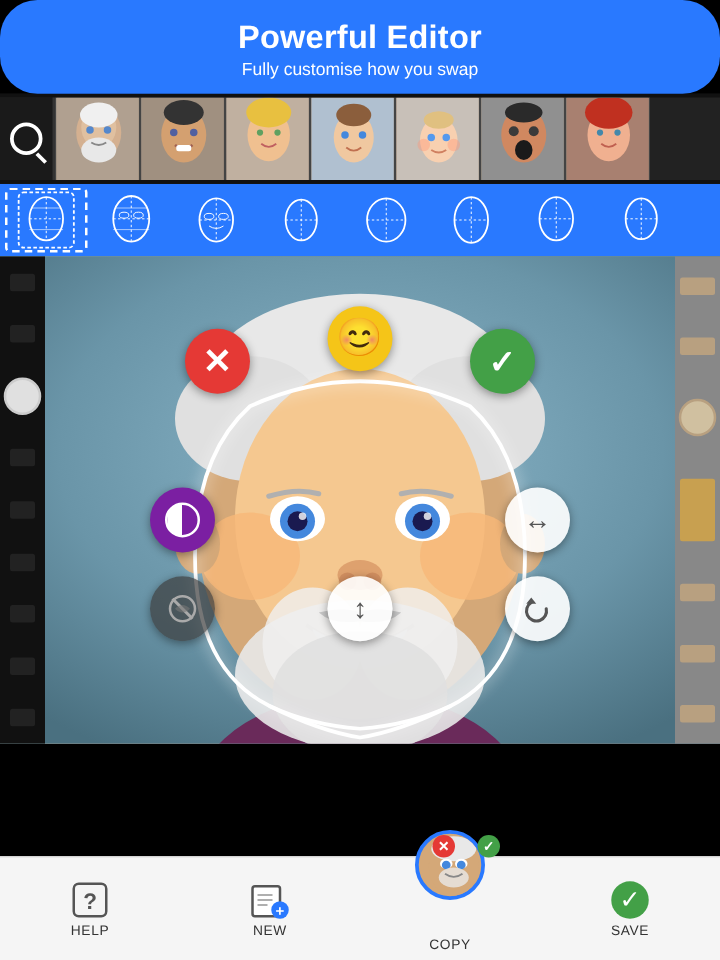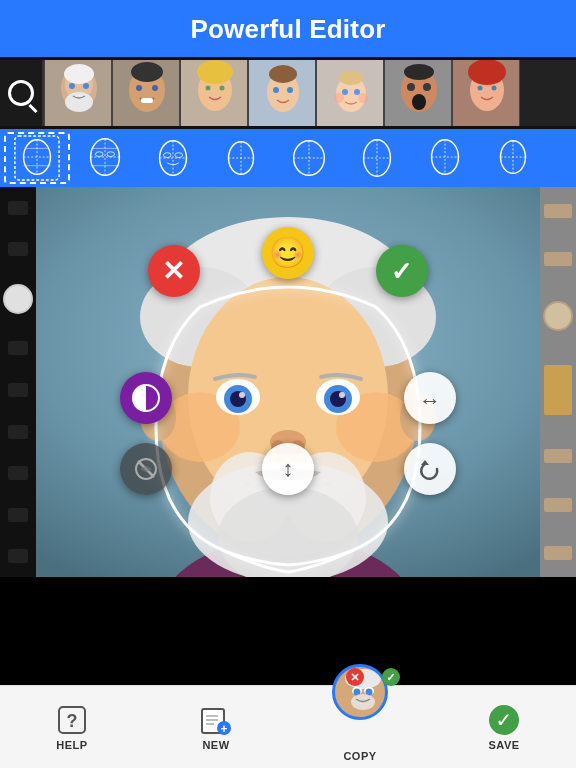--- a/index.html
+++ b/index.html
@@ -12,20 +12,21 @@
       position: relative;
     }
 
     
     .header {
       background: #2979FF;
       text-align: center;
       padding: 14px 10px 12px;
       position: relative;
       z-index: 10;
+      border-radius: 30px;
     }
     .header-title {
       color: #fff;
       font-size: 26px;
       font-weight: 800;
       letter-spacing: 0.2px;
     }
     .header-sub {
       color: #fff;
       font-size: 14px;
@@ -285,21 +286,21 @@
     }
     .toolbar-icon {
       width: 32px;
       height: 32px;
       display: flex;
       align-items: center;
       justify-content: center;
     }
     .toolbar-label {
       font-size: 11px;
-      font-weight: 700;
+      font-weight: 400;
       color: #333;
       text-transform: uppercase;
       letter-spacing: 0.5px;
     }
 
     
     .toolbar-copy {
       flex: 1;
       display: flex;
       flex-direction: column;
@@ -330,20 +331,21 @@
       justify-content: center;
       color: #fff;
       font-size: 20px;
     }
   </style>
 </head>
 <body>
 
 <div class="header">
   <div class="header-title">Powerful Editor</div>
+  <div class="header-sub">Fully customise how you swap</div>
 </div>
 
 <div class="face-strip">
   <div class="face-strip-inner">
     <div class="search-btn">
       <div class="search-icon-circle"></div>
     </div>
     <div class="face-thumb ft1">
       
       <svg viewBox="0 0 68 68" width="68" height="68" xmlns="http://www.w3.org/2000/svg">

